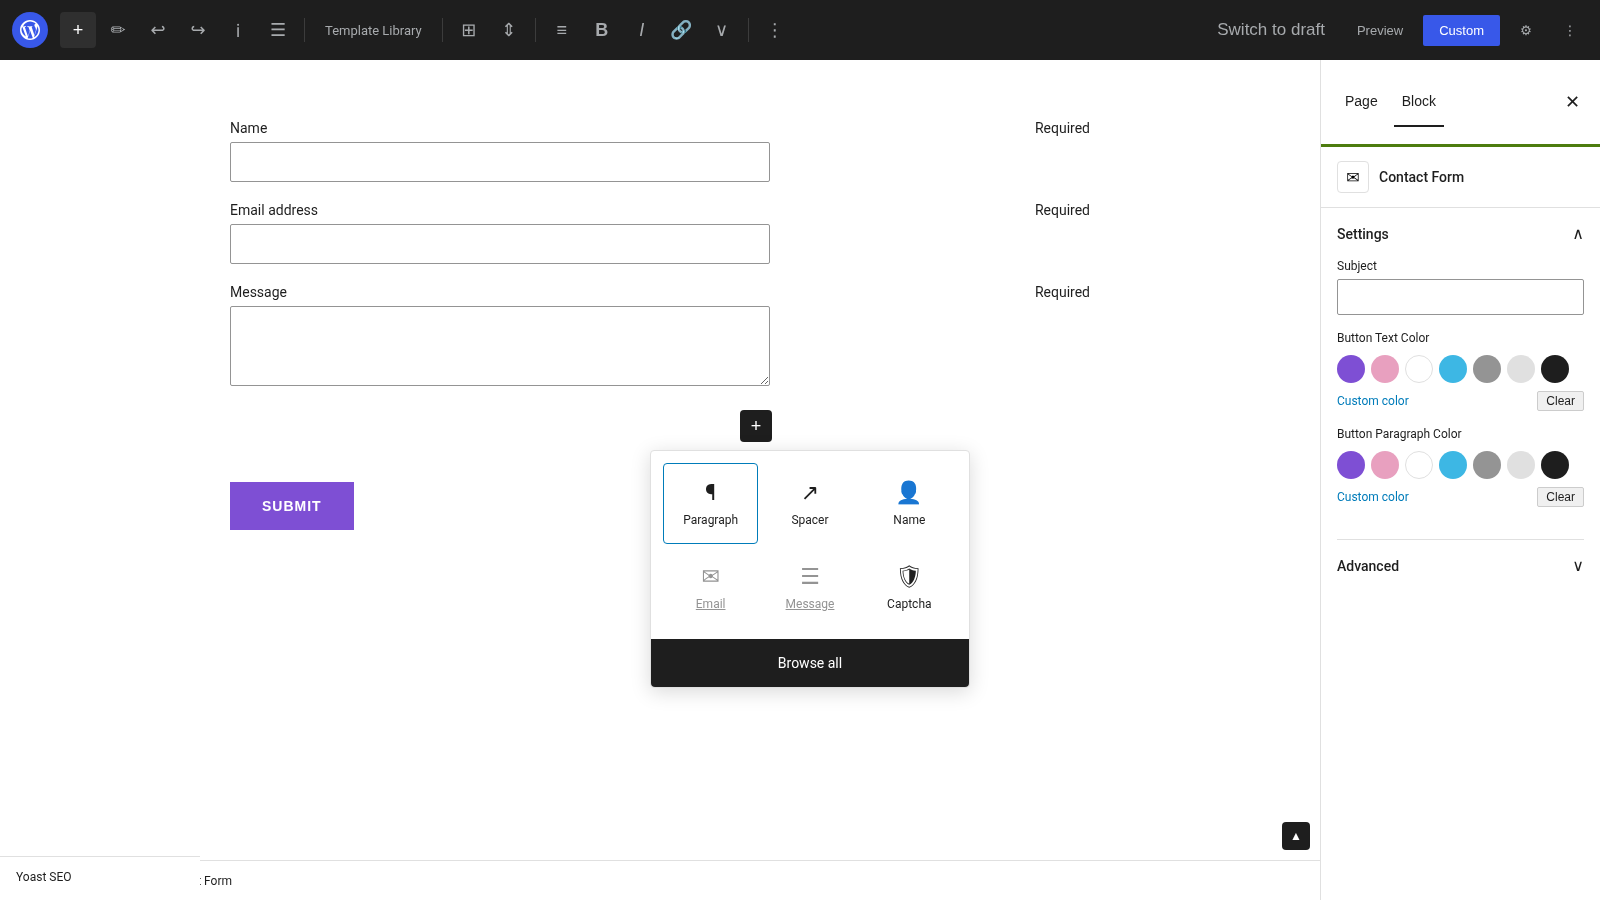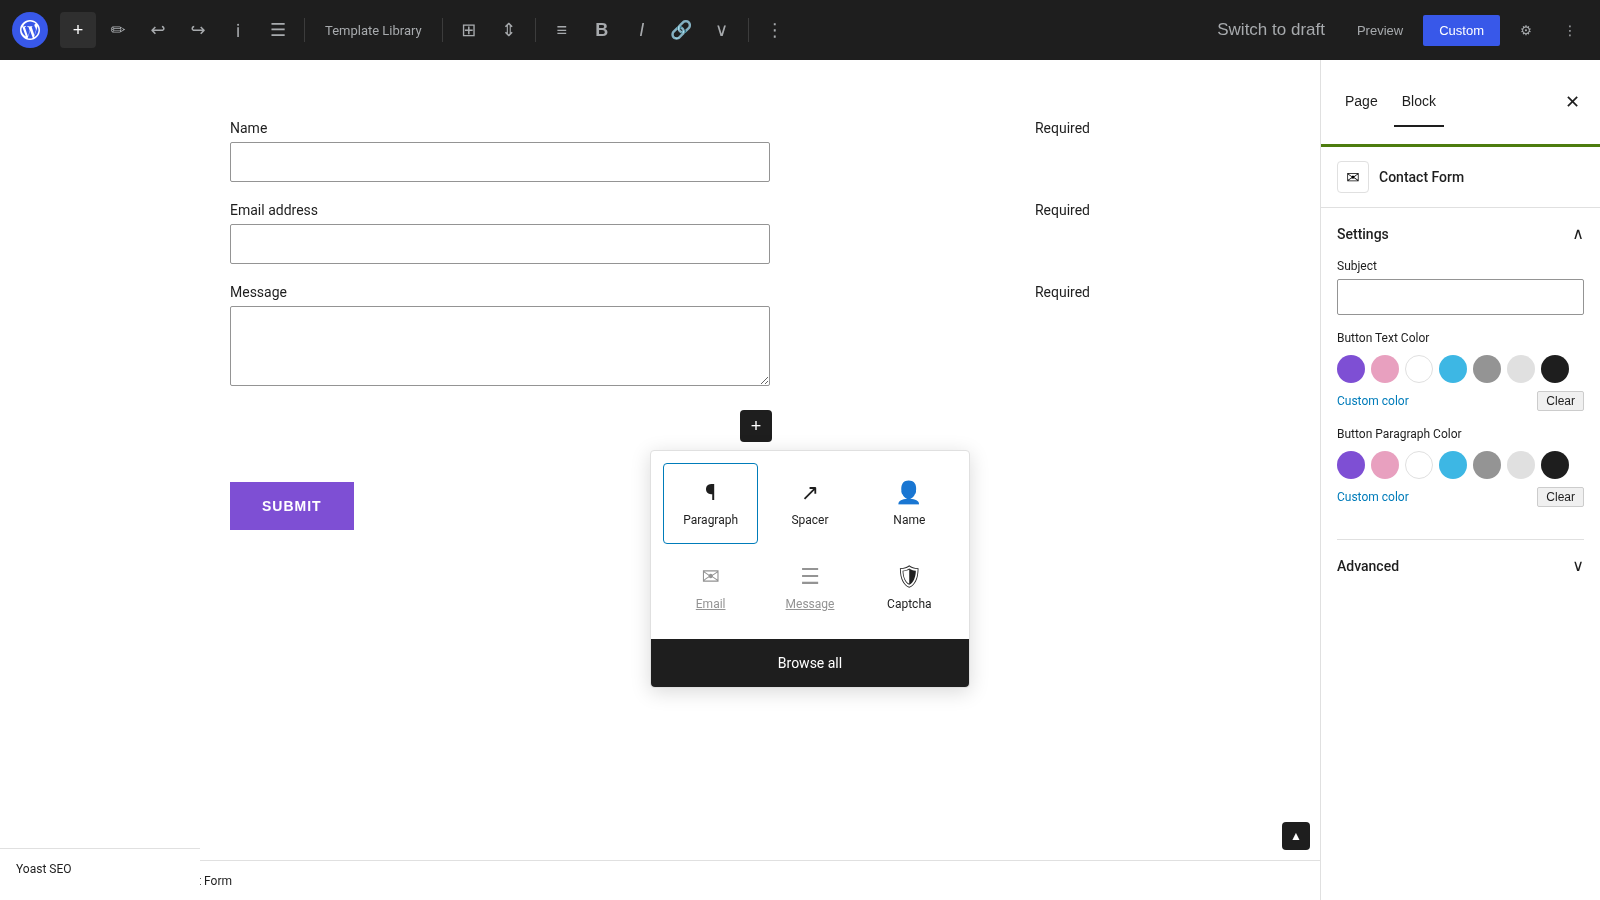--- a/index.html
+++ b/index.html
@@ -218,21 +218,21 @@
       position: fixed; bottom: 0; left: 0; right: 280px;
       height: 40px; background: #fff; border-top: 1px solid #e0e0e0;
       display: flex; align-items: center; padding: 0 16px;
       font-size: 12px; color: #1e1e1e; gap: 4px;
       z-index: 90;
     }
     .breadcrumb-arrow { color: #949494; margin: 0 2px; }
     .breadcrumb-item { cursor: pointer; color: #1e1e1e; }
 
     .yoast-bar {
-      position: fixed; bottom: 12px; left: 0; width: 200px;
+      position: fixed; bottom: 4px; left: 0; width: 200px;
       background: #fff; border-top: 1px solid #e0e0e0;
       height: 40px; display: flex; align-items: center;
       padding: 0 16px; font-size: 12px; color: #1e1e1e;
       z-index: 91;
     }
 
     
     .scroll-top-btn {
       position: fixed; bottom: 50px; right: 290px;
       background: #1e1e1e; color: #fff; border: none;

